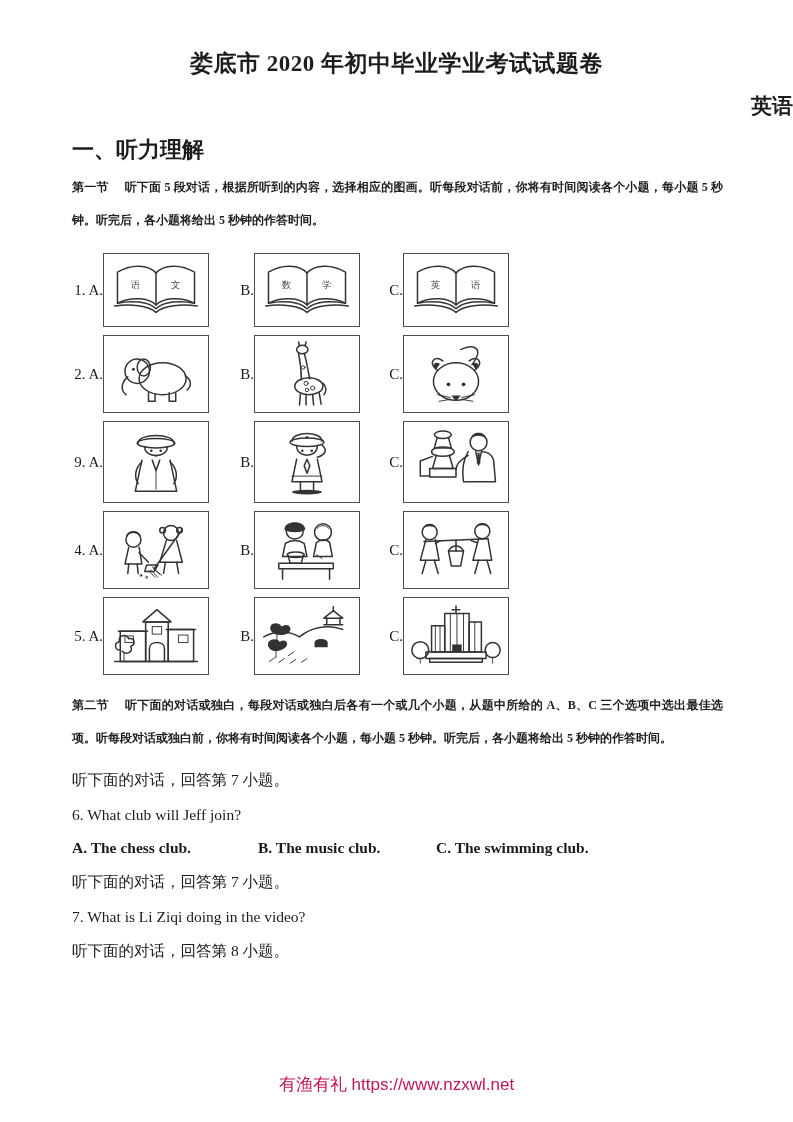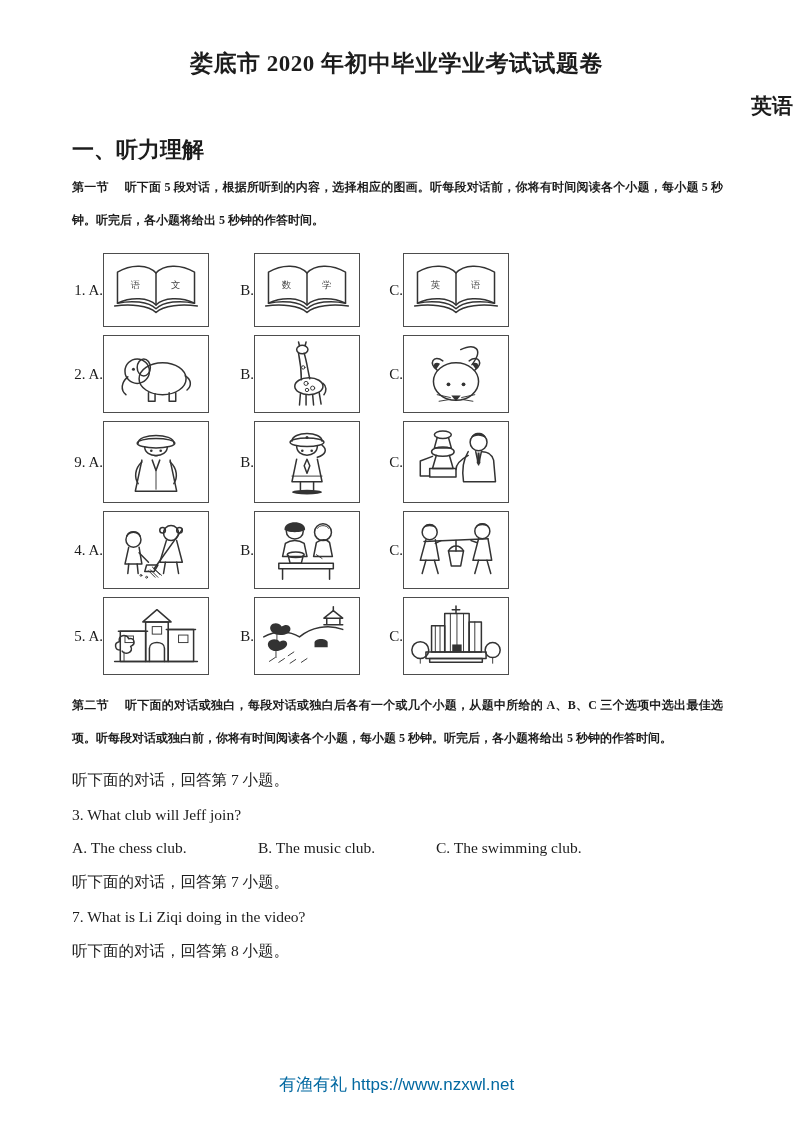--- a/index.html
+++ b/index.html
@@ -18,23 +18,23 @@
   .clab{margin-left:21px;width:22px;}
   .picbox{width:104px;height:76px;border:1.6px solid #4d4d4d;display:flex;
           align-items:center;justify-content:center;background:#fff;flex:0 0 auto;}
   .art{stroke:#333;fill:none;stroke-width:1.6;stroke-linecap:round;stroke-linejoin:round;}
   .thin{stroke:#333;fill:none;stroke-width:1;stroke-linecap:round;}
   .fil{fill:#333;stroke:none;}
   .booktxt{font-size:10px;fill:#444;font-family:"Liberation Serif",serif;}
   .line{margin:0 0 0 72px;font-size:15.5px;}
   .cn{margin-top:15px;}
   .en{margin-top:15px;}
-  .opts{display:flex;margin:15px 16px 0 72px;font-size:15.5px;}
+  .opts{display:flex;margin:15px 16px 0 72px;font-size:15.5px;font-weight:bold;}
   .footer{position:absolute;left:0;right:0;bottom:26px;text-align:center;
-          font-family:"Liberation Sans","DejaVu Sans",sans-serif;font-size:17px;color:#0369a1;}
+          font-family:"Liberation Sans","DejaVu Sans",sans-serif;font-size:17px;color:#be185d;}
 </style>
 </head>
 <body>
 
 <div class="page">
 
   <div class="title">娄底市 2020 年初中毕业学业考试试题卷</div>
   <div class="subject">英语</div>
   <div class="sect-head">一、听力理解</div>
 
@@ -282,21 +282,21 @@
         <circle class="art" cx="89" cy="50" r="8"></circle>
         <path class="thin" d="M12,59 L12,64 M89,58 L89,64"></path>
         <rect class="fil" x="46" y="44" width="10" height="8"></rect>
       </svg>
     </div>
   </div>
 
   <p class="para" style="margin-top:14px"><span class="plabel">第二节</span><span>听下面的对话或独白，每段对话或独白后各有一个或几个小题，从题中所给的 A、B、C 三个选项中选出最佳选项。听每段对话或独白前，你将有时间阅读各个小题，每小题 5 秒钟。听完后，各小题将给出 5 秒钟的作答时间。</span></p>
 
   <p class="line cn">听下面的对话，回答第 7 小题。</p>
-  <p class="line en">3. What club will Jeff join?</p>
+  <p class="line en">6. What club will Jeff join?</p>
   <div class="opts">
     <span style="width:186px">A. The chess club.</span>
     <span style="width:178px">B. The music club.</span>
     <span>C. The swimming club.</span>
   </div>
 
   <p class="line cn">听下面的对话，回答第 7 小题。</p>
   <p class="line en">7. What is Li Ziqi doing in the video?</p>
 
   <p class="line cn">听下面的对话，回答第 8 小题。</p>

